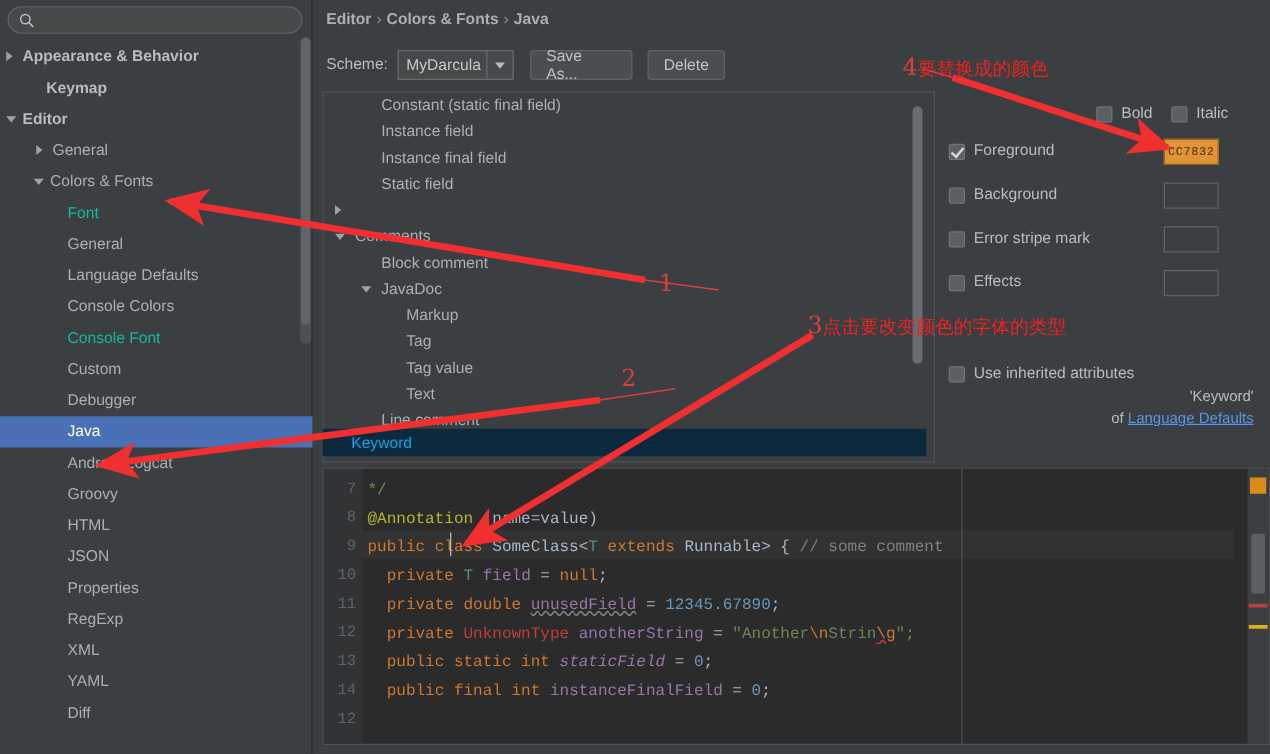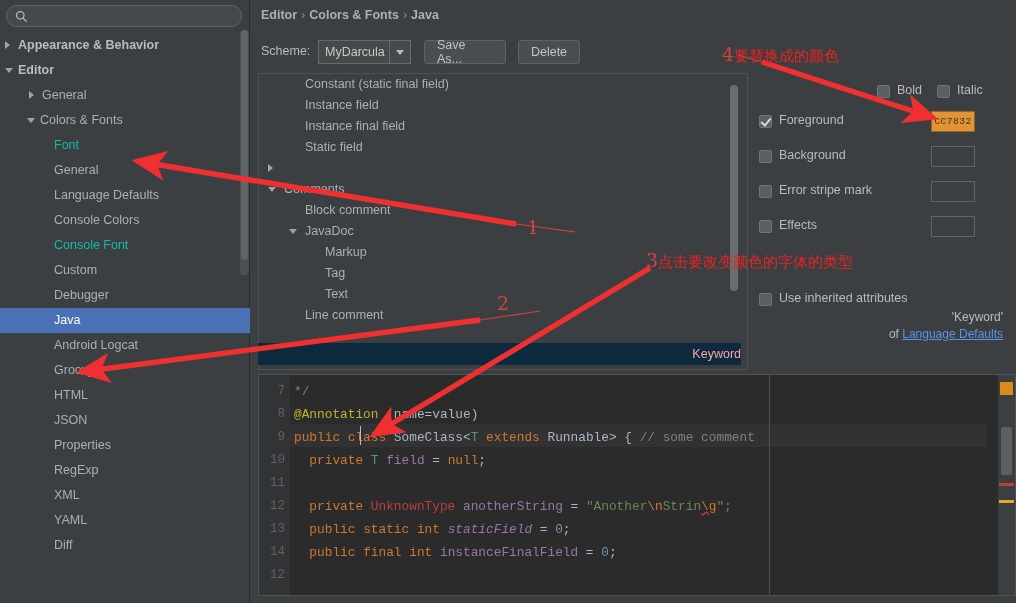--- a/index.html
+++ b/index.html
@@ -169,23 +169,22 @@
     width: 8px; height: 206px;
     background: #676d70;
     border-radius: 4px;
   }
   #kw-row {
     position: absolute; left: 7px; top: 343px;
     width: 483px; height: 22px;
     background: #0d293e;
     line-height: 22px;
     font-size: 12.5px;
-    color: #fca5a5;
+    color: #0ea5e9;
     padding-left: 23px;
-    text-align: right;
   }
 
   
   #attr-right {
     position: absolute; left: 500px; top: 73px;
     width: 265px; height: 297px;
   }
   .chk {
     position: absolute;
     width: 13px; height: 13px;
@@ -379,20 +378,23 @@
       </svg>
       <input id="search-input" type="text" value="" placeholder="" style="">
     </div>
 
     <div id="tree-list">
         <div class="snode bold">
           <span class="tri closed" style="left: 5px;"></span>
           <span class="lbl" style="left: 18px;">Appearance &amp; Behavior</span>
         </div>
         <div class="snode bold">
+          <span class="lbl" style="left: 37px;">Keymap</span>
+        </div>
+        <div class="snode bold">
           <span class="tri open" style="left: 5px;"></span>
           <span class="lbl" style="left: 18px;">Editor</span>
         </div>
         <div class="snode">
           <span class="tri closed" style="left: 29px;"></span>
           <span class="lbl" style="left: 42px;">General</span>
         </div>
         <div class="snode">
           <span class="tri open" style="left: 27px;"></span>
           <span class="lbl" style="left: 40px;">Colors &amp; Fonts</span>
@@ -496,20 +498,23 @@
           </div>
           <div class="anode">
             <span class="tri open" style="position: absolute; left: 30px; top: 8px;"></span>
             <span class="lbl" style="left: 46px;">JavaDoc</span>
           </div>
           <div class="anode">
             <span class="lbl" style="left: 66px;">Markup</span>
           </div>
           <div class="anode">
             <span class="lbl" style="left: 66px;">Tag</span>
+          </div>
+          <div class="anode">
+            <span class="lbl" style="left: 66px;">Tag value</span>
           </div>
           <div class="anode">
             <span class="lbl" style="left: 66px;">Text</span>
           </div>
           <div class="anode">
             <span class="lbl" style="left: 46px;">Line comment</span>
           </div>
         </div>
       <div id="attr-scroll-thumb"></div>
     </div>
@@ -563,20 +568,21 @@
           <div class="lnum" style="top: 166px;">14</div>
           <div class="lnum" style="top: 189px;">12</div>
         </div>
       <div id="caret-line" style="top: 49px;"></div>
       <div id="margin-line" style="left: 510px;"></div>
       <div id="codearea">
           <div class="cline" style="top: 5px;"><span class="tok-cmt">*/</span></div>
           <div class="cline" style="top: 28px;"><span class="tok-ann">@Annotation</span><span class="tok-plain"> (name=value)</span></div>
           <div class="cline" style="top: 51px;"><span class="tok-kw">public</span><span class="tok-plain"> </span><span class="tok-kw">class</span><span class="tok-plain"> </span><span class="tok-cls">SomeClass</span><span class="tok-plain">&lt;</span><span class="tok-gen">T</span><span class="tok-plain"> </span><span class="tok-kw">extends</span><span class="tok-plain"> </span><span class="tok-cls">Runnable</span><span class="tok-plain">&gt; { </span><span class="tok-lcmt">// some comment</span></div>
           <div class="cline" style="top: 74px;"><span class="tok-plain">  </span><span class="tok-kw">private</span><span class="tok-plain"> </span><span class="tok-gen">T</span><span class="tok-plain"> </span><span class="tok-fld">field</span><span class="tok-plain"> = </span><span class="tok-kw">null</span><span class="tok-plain">;</span></div>
+          <div class="cline" style="top: 97px;"><span class="tok-plain">  </span><span class="tok-kw">private</span><span class="tok-plain"> </span><span class="tok-kw">double</span><span class="tok-plain"> </span><span class="tok-fld wavy">unusedField</span><span class="tok-plain"> = </span><span class="tok-num">12345.67890</span><span class="tok-plain">;</span></div>
           <div class="cline" style="top: 120px;"><span class="tok-plain">  </span><span class="tok-kw">private</span><span class="tok-plain"> </span><span class="tok-err">UnknownType</span><span class="tok-plain"> </span><span class="tok-fld">anotherString</span><span class="tok-plain"> = </span><span class="tok-str">"Another</span><span class="tok-esc">\n</span><span class="tok-str">Strin</span><span class="tok-esc wavy-red">\g</span><span class="tok-str">";</span></div>
           <div class="cline" style="top: 143px;"><span class="tok-plain">  </span><span class="tok-kw">public</span><span class="tok-plain"> </span><span class="tok-kw">static</span><span class="tok-plain"> </span><span class="tok-kw">int</span><span class="tok-plain"> </span><span class="tok-stat">staticField</span><span class="tok-plain"> = </span><span class="tok-num">0</span><span class="tok-plain">;</span></div>
           <div class="cline" style="top: 166px;"><span class="tok-plain">  </span><span class="tok-kw">public</span><span class="tok-plain"> </span><span class="tok-kw">final</span><span class="tok-plain"> </span><span class="tok-kw">int</span><span class="tok-plain"> </span><span class="tok-fld">instanceFinalField</span><span class="tok-plain"> = </span><span class="tok-num">0</span><span class="tok-plain">;</span></div>
           <div class="cline" style="top: 189px;">&nbsp;</div>
         </div>
       <div id="caret" style="left: 101px; top: 51px;"></div>
       <div id="pv-right-strip"></div>
       <div id="pv-mark-orange"></div>
       <div id="pv-scroll-thumb"></div>
       <div id="pv-mark-red"></div>

